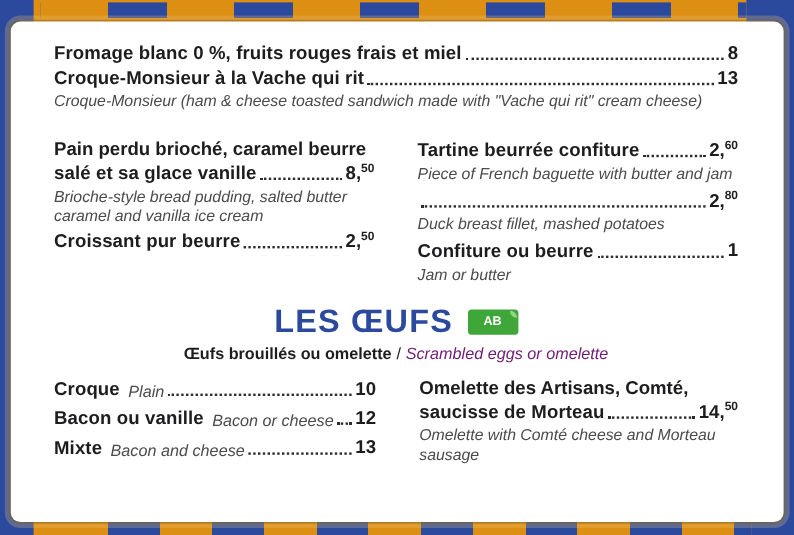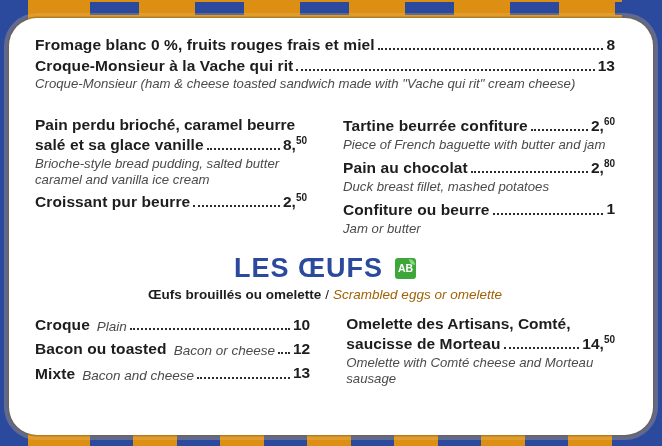--- a/index.html
+++ b/index.html
@@ -25,23 +25,23 @@
     background:#dd8f13;
   }
   .band-bottom .dashes {
     position:absolute; top:0; left:18px; right:0; height:12px;
     background:repeating-linear-gradient(90deg, transparent 0 44px, #2b4a9e 44px 87px);
   }
   
   .card {
     position:absolute; left:9px; right:9px; top:18px; bottom:11px;
     background:#ffffff;
-    border-radius:28px;
+    border-radius:8px;
     box-shadow:0 0 0 1.5px rgba(125,90,25,.45), 0 0 0 5px rgba(235,190,110,.28);
-    padding:15px 38px 0 26px;
+    padding:15px 38px 0 36px;
   }
   
   .row { display:flex; align-items:flex-end; }
   .nm { font-weight:700; font-size:15.5px; letter-spacing:.1px; white-space:nowrap; }
   .leader { flex:1; border-bottom:2px dotted #2c2c2c; margin:0 3px 4px 3px; min-width:12px; }
   .price { font-weight:700; font-size:15.5px; white-space:nowrap; }
   .price sup { font-size:10px; font-weight:700; }
   .trans { font-style:italic; font-size:13.2px; color:#4b4b4b; margin:1px 0 5px; line-height:1.18; }
   .trans-inline { font-style:italic; font-size:13.5px; color:#4b4b4b; margin-left:7px; white-space:nowrap; }
   .item-2line .nm-l1 { font-weight:700; font-size:15.5px; line-height:1.22; }
@@ -54,32 +54,32 @@
   
   .section-head {
     display:flex; justify-content:center; align-items:center; gap:12px;
     margin:12px 0 3px;
   }
   .head-title {
     color:#2b4a9e; font-weight:700; font-size:27px; letter-spacing:1px;
     font-family:"Liberation Sans", sans-serif;
   }
   .ab-logo {
-    position:relative; width:21px; height:21px; background:#3fa63a;
+    position:relative; width:42px; height:21px; background:#3fa63a;
     color:#fff; font-weight:700; font-size:10.5px; line-height:21px;
     text-align:center; border-radius:3px; display:inline-block;
   }
   .ab-logo::after {
     content:""; position:absolute; top:1px; right:1px; width:6px; height:6px;
     background:#8fd884; border-radius:0 100% 0 100%;
   }
   .section-sub { text-align:center; font-size:13.5px; margin-bottom:13px; }
   .sub-fr { font-weight:700; color:#1d1d1f; }
   .sub-sep { color:#1d1d1f; margin:0 4px; }
-  .sub-en { font-style:italic; color:#a16207; }
+  .sub-en { font-style:italic; color:#701a75; }
   
   .footer {
     position:absolute; bottom:7px; left:0; right:0;
     text-align:center; font-size:13.2px; color:#1d1d1f;
   }
 </style>
 </head>
 <body>
 
 <div class="band-top">
@@ -133,21 +133,20 @@
       <div class="item">
         <div class="row">
           <span class="nm">Tartine beurrée confiture</span>
           <span class="leader"></span>
           <span class="price"><span>2</span><span>,</span><sup>60</sup></span>
         </div>
         <div class="trans">Piece of French baguette with butter and jam</div>
       </div>
       <div class="item">
         <div class="row">
-          <span class="nm">Pain au chocolat</span>
           <span class="leader"></span>
           <span class="price"><span>2</span><span>,</span><sup>80</sup></span>
         </div>
         <div class="trans">Duck breast fillet, mashed potatoes</div>
       </div>
       <div class="item">
         <div class="row">
           <span class="nm">Confiture ou beurre</span>
           <span class="leader"></span>
           <span class="price"><span>1</span><span></span><sup></sup></span>
@@ -170,21 +169,21 @@
       <div class="item">
         <div class="row">
           <span class="nm">Croque</span>
           <span class="trans-inline">Plain</span>
           <span class="leader"></span>
           <span class="price"><span>10</span><span></span><sup></sup></span>
         </div>
       </div>
       <div class="item">
         <div class="row">
-          <span class="nm">Bacon ou toasted</span>
+          <span class="nm">Bacon ou vanille</span>
           <span class="trans-inline">Bacon or cheese</span>
           <span class="leader"></span>
           <span class="price"><span>12</span><span></span><sup></sup></span>
         </div>
       </div>
       <div class="item">
         <div class="row">
           <span class="nm">Mixte</span>
           <span class="trans-inline">Bacon and cheese</span>
           <span class="leader"></span>

